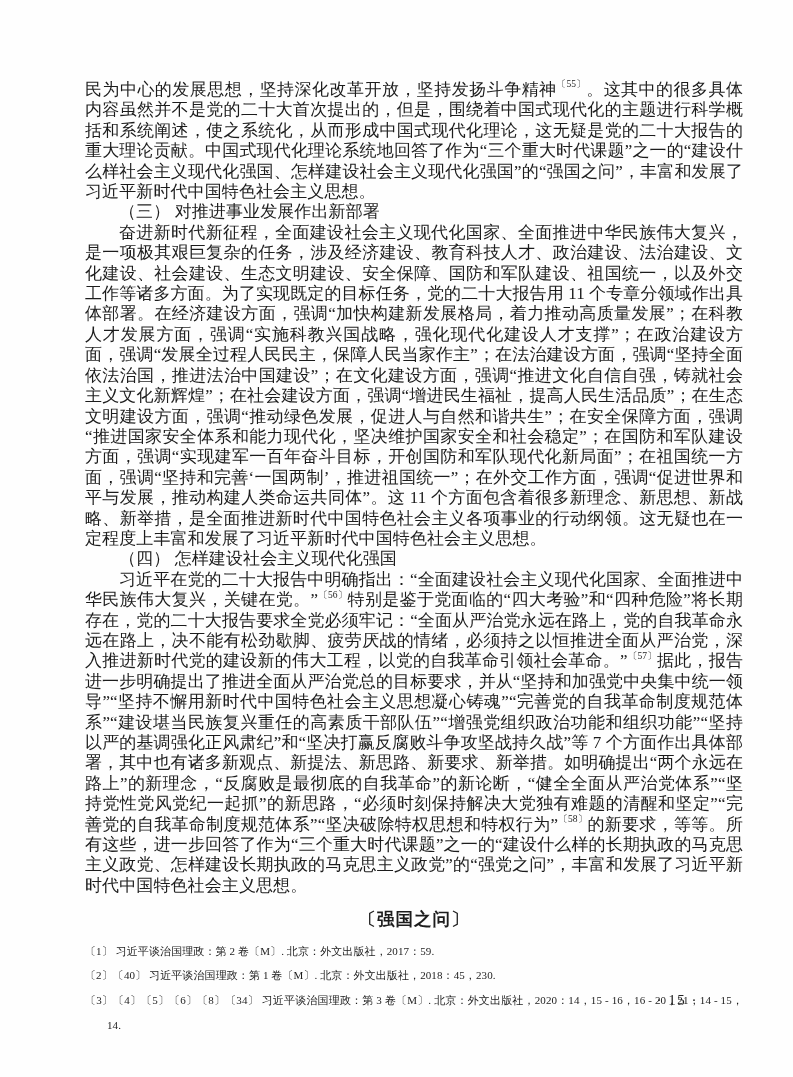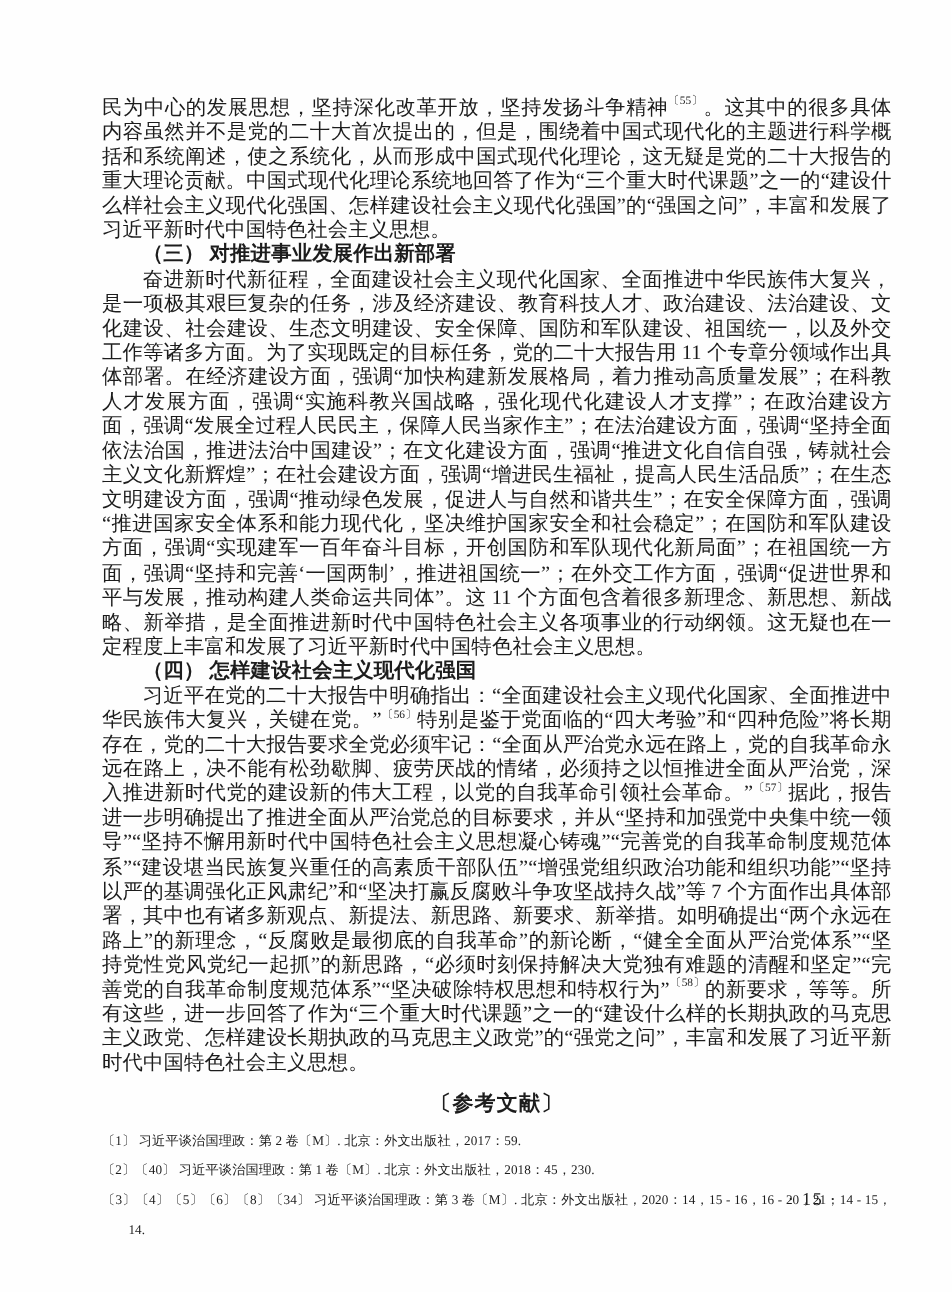--- a/index.html
+++ b/index.html
@@ -26,21 +26,21 @@
     text-align: justify;
     letter-spacing: 0.1px;
   }
   .textblock p {
     margin: 0;
   }
   .para.indent, .heading {
     text-indent: 2em;
   }
   .heading {
-    font-weight: bold;
+    font-weight: normal;
   }
   sup.cite {
     font-size: 9.5px;
     line-height: 0;
     position: relative;
     top: -1px;
     vertical-align: super;
     letter-spacing: 0;
   }
   .refs {
@@ -78,21 +78,21 @@
   <article class="textblock">
     <div id="blocks">
         <p class="para">民为中心的发展思想，坚持深化改革开放，坚持发扬斗争精神<sup class="cite">〔55〕</sup>。这其中的很多具体内容虽然并不是党的二十大首次提出的，但是，围绕着中国式现代化的主题进行科学概括和系统阐述，使之系统化，从而形成中国式现代化理论，这无疑是党的二十大报告的重大理论贡献。中国式现代化理论系统地回答了作为“三个重大时代课题”之一的“建设什么样社会主义现代化强国、怎样建设社会主义现代化强国”的“强国之问”，丰富和发展了习近平新时代中国特色社会主义思想。</p>
         <p class="heading">（三） 对推进事业发展作出新部署</p>
         <p class="para indent">奋进新时代新征程，全面建设社会主义现代化国家、全面推进中华民族伟大复兴，是一项极其艰巨复杂的任务，涉及经济建设、教育科技人才、政治建设、法治建设、文化建设、社会建设、生态文明建设、安全保障、国防和军队建设、祖国统一，以及外交工作等诸多方面。为了实现既定的目标任务，党的二十大报告用 11 个专章分领域作出具体部署。在经济建设方面，强调“加快构建新发展格局，着力推动高质量发展”；在科教人才发展方面，强调“实施科教兴国战略，强化现代化建设人才支撑”；在政治建设方面，强调“发展全过程人民民主，保障人民当家作主”；在法治建设方面，强调“坚持全面依法治国，推进法治中国建设”；在文化建设方面，强调“推进文化自信自强，铸就社会主义文化新辉煌”；在社会建设方面，强调“增进民生福祉，提高人民生活品质”；在生态文明建设方面，强调“推动绿色发展，促进人与自然和谐共生”；在安全保障方面，强调“推进国家安全体系和能力现代化，坚决维护国家安全和社会稳定”；在国防和军队建设方面，强调“实现建军一百年奋斗目标，开创国防和军队现代化新局面”；在祖国统一方面，强调“坚持和完善‘一国两制’，推进祖国统一”；在外交工作方面，强调“促进世界和平与发展，推动构建人类命运共同体”。这 11 个方面包含着很多新理念、新思想、新战略、新举措，是全面推进新时代中国特色社会主义各项事业的行动纲领。这无疑也在一定程度上丰富和发展了习近平新时代中国特色社会主义思想。</p>
         <p class="heading">（四） 怎样建设社会主义现代化强国</p>
         <p class="para indent">习近平在党的二十大报告中明确指出：“全面建设社会主义现代化国家、全面推进中华民族伟大复兴，关键在党。”<sup class="cite">〔56〕</sup>特别是鉴于党面临的“四大考验”和“四种危险”将长期存在，党的二十大报告要求全党必须牢记：“全面从严治党永远在路上，党的自我革命永远在路上，决不能有松劲歇脚、疲劳厌战的情绪，必须持之以恒推进全面从严治党，深入推进新时代党的建设新的伟大工程，以党的自我革命引领社会革命。”<sup class="cite">〔57〕</sup>据此，报告进一步明确提出了推进全面从严治党总的目标要求，并从“坚持和加强党中央集中统一领导”“坚持不懈用新时代中国特色社会主义思想凝心铸魂”“完善党的自我革命制度规范体系”“建设堪当民族复兴重任的高素质干部队伍”“增强党组织政治功能和组织功能”“坚持以严的基调强化正风肃纪”和“坚决打赢反腐败斗争攻坚战持久战”等 7 个方面作出具体部署，其中也有诸多新观点、新提法、新思路、新要求、新举措。如明确提出“两个永远在路上”的新理念，“反腐败是最彻底的自我革命”的新论断，“健全全面从严治党体系”“坚持党性党风党纪一起抓”的新思路，“必须时刻保持解决大党独有难题的清醒和坚定”“完善党的自我革命制度规范体系”“坚决破除特权思想和特权行为”<sup class="cite">〔58〕</sup>的新要求，等等。所有这些，进一步回答了作为“三个重大时代课题”之一的“建设什么样的长期执政的马克思主义政党、怎样建设长期执政的马克思主义政党”的“强党之问”，丰富和发展了习近平新时代中国特色社会主义思想。</p>
       </div>
 
     <section class="refs">
-      <h3 class="refs-heading">〔参考文献〕</h3>
+      <h3 class="refs-heading">〔强国之问〕</h3>
       <div id="refs-list">
           <p class="ref">〔1〕 习近平谈治国理政：第 2 卷〔M〕. 北京：外文出版社，2017：59.</p>
           <p class="ref">〔2〕〔40〕 习近平谈治国理政：第 1 卷〔M〕. 北京：外文出版社，2018：45，230.</p>
           <p class="ref">〔3〕〔4〕〔5〕〔6〕〔8〕〔34〕 习近平谈治国理政：第 3 卷〔M〕. 北京：外文出版社，2020：14，15 - 16，16 - 20，21，14 - 15，14.</p>
         </div>
     </section>
   </article>
 
   <div class="pageno">· 15 ·</div>
 

